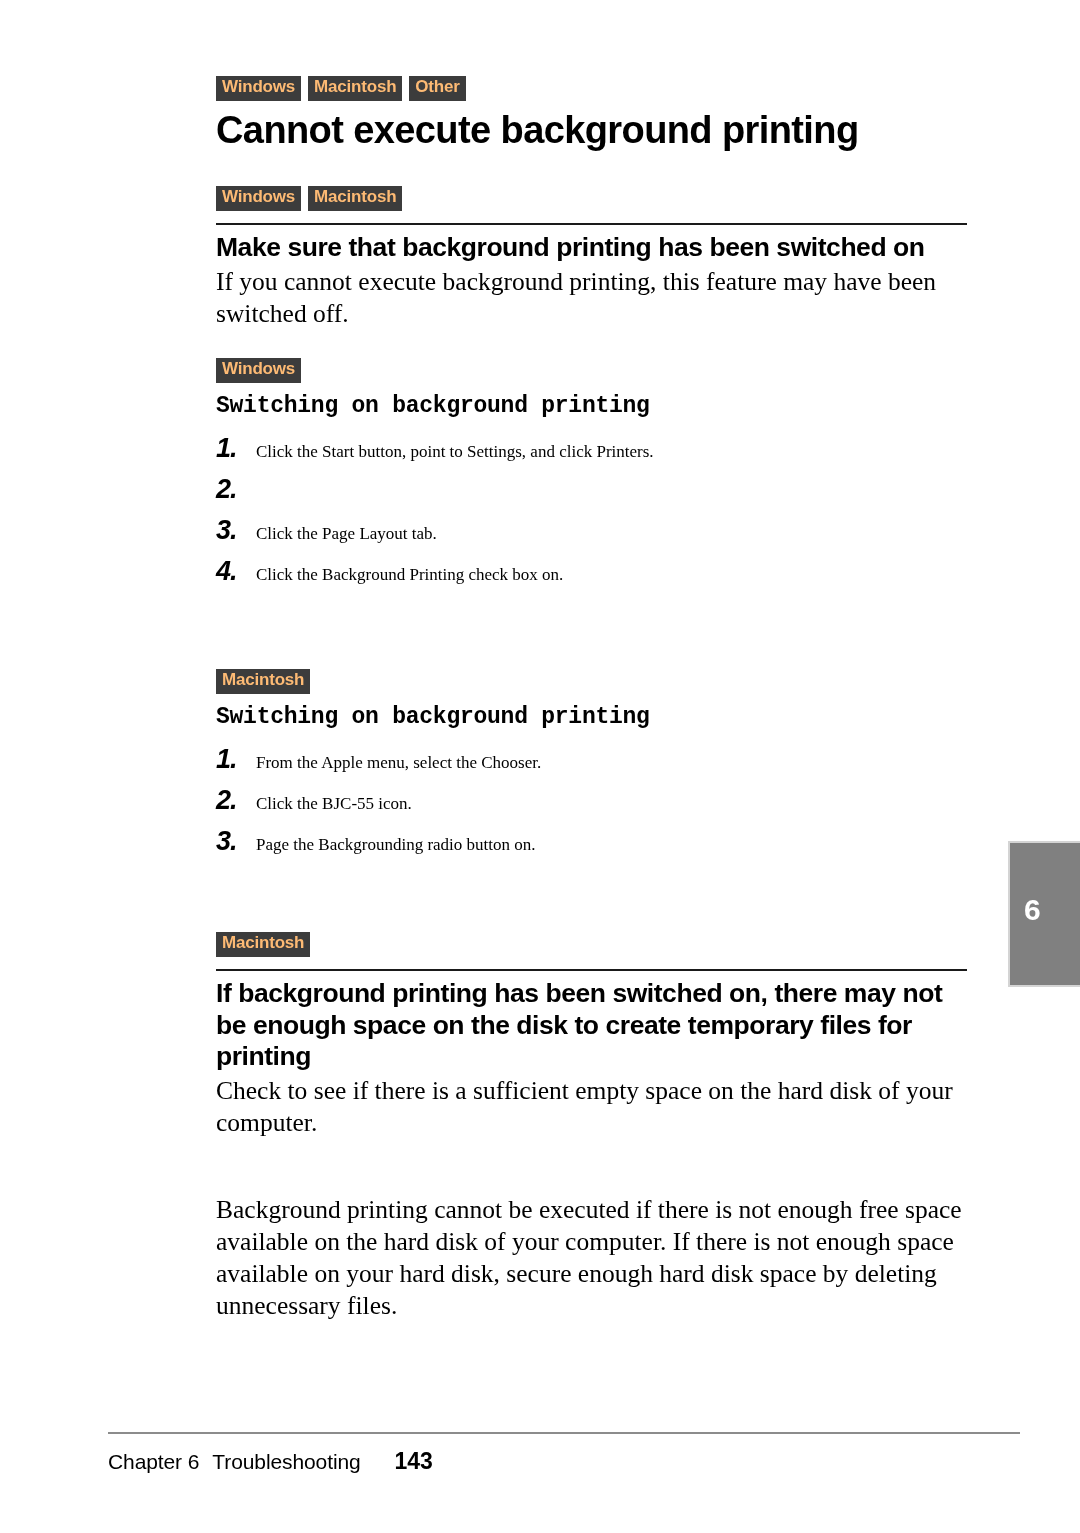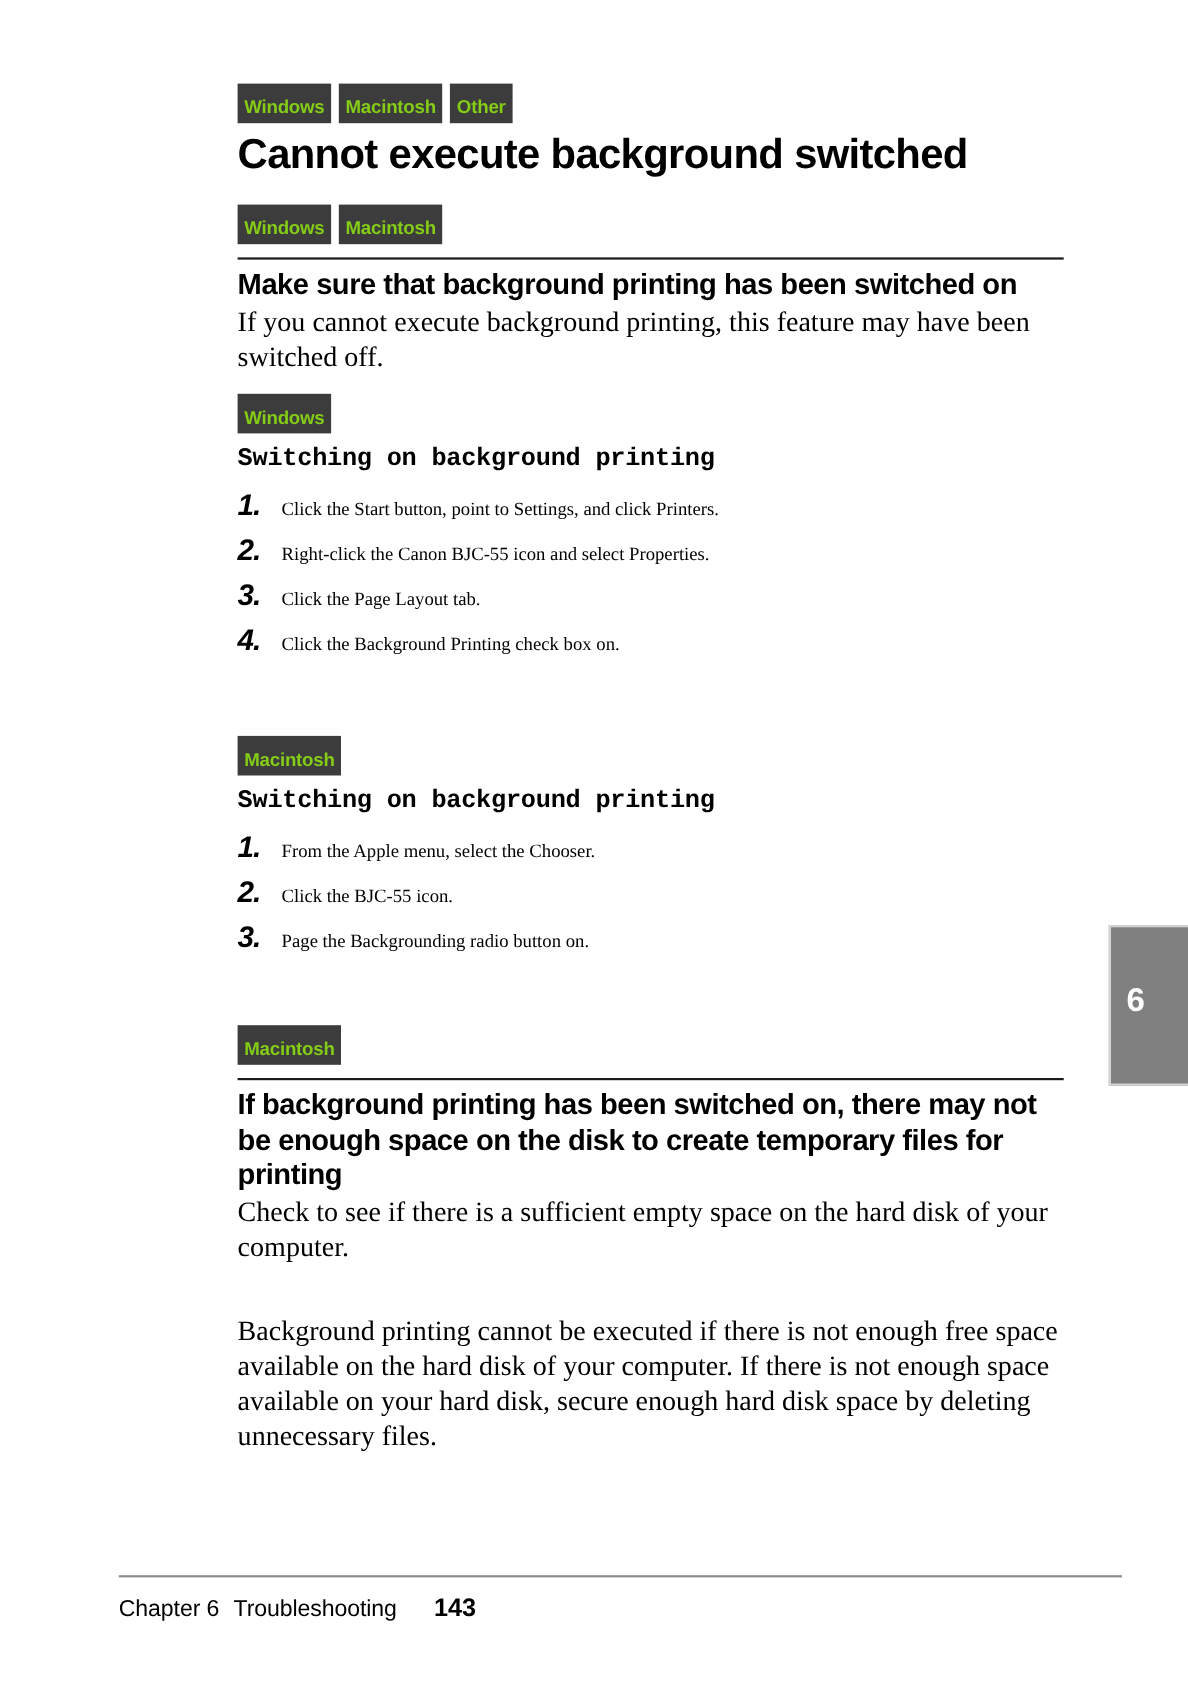--- a/index.html
+++ b/index.html
@@ -32,26 +32,26 @@
 
   
   .badge-row {
     display: flex;
     align-items: flex-start;
     gap: 7px;
   }
   .badge {
     display: inline-block;
     background: #3c3c3c;
-    color: #84cc16;
+    color: #fdba74;
     font-family: "Liberation Sans", "DejaVu Sans", sans-serif;
     font-weight: bold;
     font-size: 17px;
     line-height: 1;
-    padding: 13px 6px 6px 6px;
+    padding: 2px 6px 6px 6px;
     letter-spacing: -0.2px;
     white-space: nowrap;
   }
 
   
   .page-title {
     font-family: "Liberation Sans", "DejaVu Sans", sans-serif;
     font-weight: bold;
     font-size: 38px;
     line-height: 1.08;
@@ -187,21 +187,21 @@
 <div class="page">
 
   <div class="content">
 
     <div class="blk-title">
       <div class="badge-row">
         <span class="badge">Windows</span>
         <span class="badge">Macintosh</span>
         <span class="badge">Other</span>
       </div>
-      <h1 class="page-title">Cannot execute background switched</h1>
+      <h1 class="page-title">Cannot execute background printing</h1>
     </div>
 
     <div class="blk-sec1">
       <div class="badge-row">
         <span class="badge">Windows</span>
         <span class="badge">Macintosh</span>
       </div>
       <hr class="rule" style="margin-top:12px;">
       <h2 class="sec-heading">Make sure that background printing has been switched on</h2>
       <p class="body-text">If you cannot execute background printing, this feature may have been switched off.</p>
@@ -212,21 +212,20 @@
         <span class="badge">Windows</span>
       </div>
       <h3 class="sub-heading">Switching on background printing</h3>
       <div class="steps">
         <div class="step">
           <span class="step-num">1.</span>
           <span class="step-text">Click the Start button, point to Settings, and click Printers.</span>
         </div>
         <div class="step">
           <span class="step-num">2.</span>
-          <span class="step-text">Right-click the Canon BJC-55 icon and select Properties.</span>
         </div>
         <div class="step">
           <span class="step-num">3.</span>
           <span class="step-text">Click the Page Layout tab.</span>
         </div>
         <div class="step">
           <span class="step-num">4.</span>
           <span class="step-text">Click the Background Printing check box on.</span>
         </div>
       </div>

